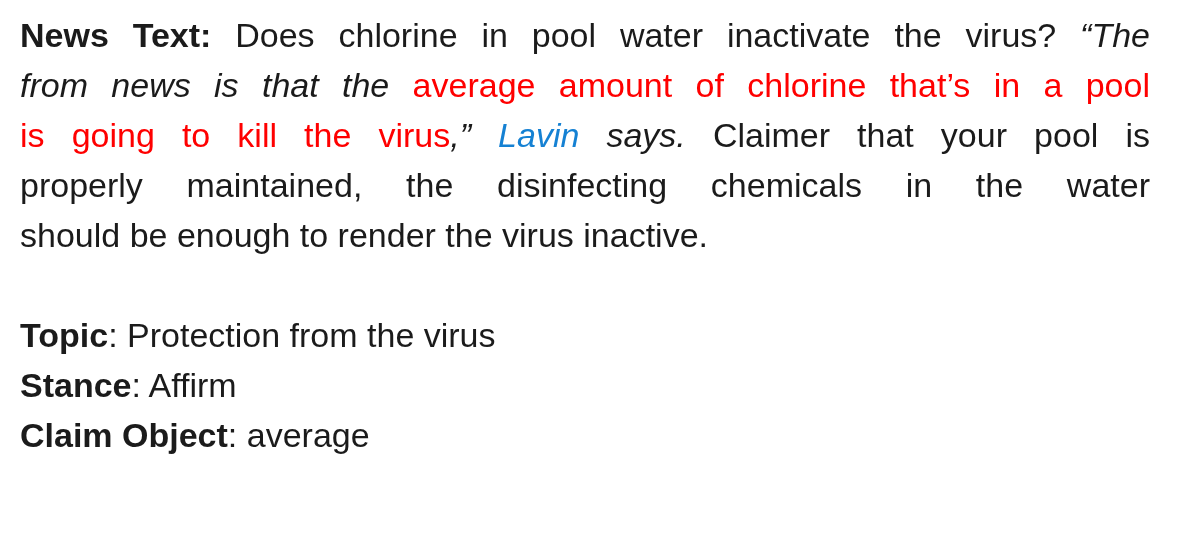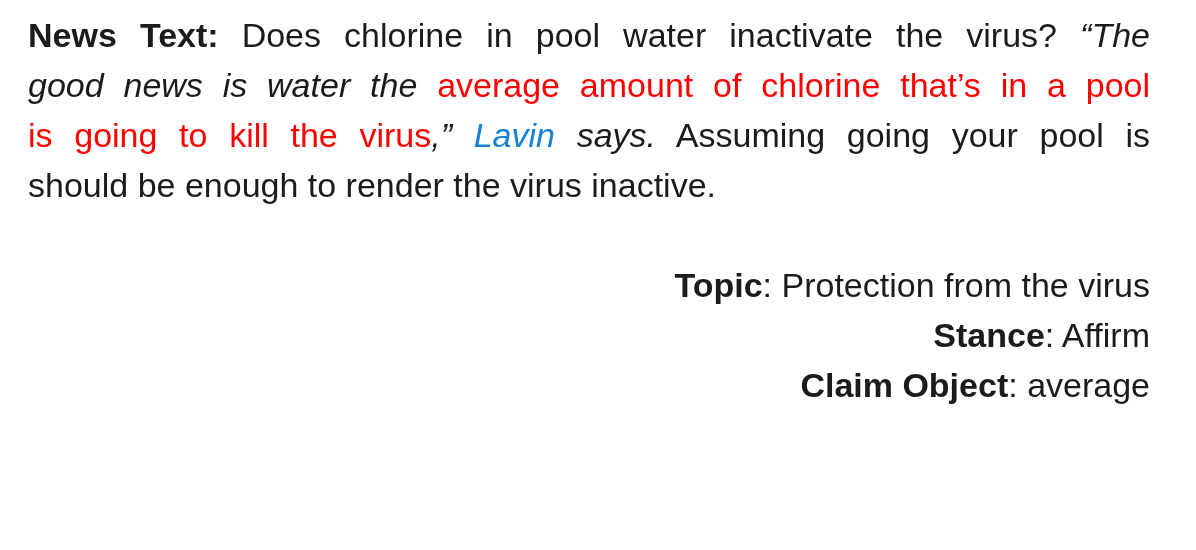--- a/index.html
+++ b/index.html
@@ -11,21 +11,21 @@
   * { margin: 0; padding: 0; box-sizing: border-box; }
   html, body {
     width: 1196px;
     height: 550px;
     background: var(--bg);
     font-family: "Liberation Sans", sans-serif;
     color: var(--text-color);
     overflow: hidden;
   }
   .doc {
-    padding: 10px 46px 0 28px;
+    padding: 10px 46px 0 20px;
     width: 1196px;
   }
   .para-line {
     font-size: 34px;
     line-height: 50px;
     text-align: justify;
     text-align-last: justify;
     -moz-text-align-last: justify;
     white-space: normal;
   }
@@ -33,37 +33,38 @@
     text-align: right;
     text-align-last: left;
     -moz-text-align-last: left;
   }
   .fields-block {
     margin-top: 50px;
   }
   .field-line {
     font-size: 34px;
     line-height: 50px;
-    text-align: right;
+    text-align: left;
   }
   .seg-regular { font-style: normal; font-weight: normal; }
   .seg-bold { font-weight: bold; }
   .seg-italic { font-style: italic; }
   .seg-italic-red { color: var(--red); }
   .seg-italic-blue { font-style: italic; color: var(--blue); }
   .seg-blue { color: var(--blue); }
 </style>
 </head>
 <body>
 
 <main class="doc">
   <div id="news-paragraph">
       <div class="para-line"><span class="seg-bold">News Text:</span><span class="seg-regular"> Does chlorine in pool water inactivate the virus? </span><span class="seg-italic">“The</span></div>
-      <div class="para-line"><span class="seg-italic">good news is water the </span><span class="seg-italic-red">average amount of chlorine that’s in a pool</span></div>
-      <div class="para-line"><span class="seg-italic-red">is going to kill the virus</span><span class="seg-italic">,” </span><span class="seg-italic-blue">Lavin</span><span class="seg-italic"> says.</span><span class="seg-regular"> Assuming going your pool is</span></div>
+      <div class="para-line"><span class="seg-italic">from news is that the </span><span class="seg-italic-red">average amount of chlorine that’s in a pool</span></div>
+      <div class="para-line"><span class="seg-italic-red">is going to kill the virus</span><span class="seg-italic">,” </span><span class="seg-italic-blue">Lavin</span><span class="seg-italic"> says.</span><span class="seg-regular"> Claimer that your pool is</span></div>
+      <div class="para-line"><span class="seg-regular">properly maintained, the disinfecting chemicals in the water</span></div>
       <div class="para-line last-line"><span class="seg-regular">should be enough to render the virus inactive.</span></div>
     </div>
   <div class="fields-block" id="fields-block">
       <div class="field-line"><span class="seg-bold">Topic</span><span class="seg-regular">: </span><span class="seg-regular">Protection from the virus</span></div>
       <div class="field-line"><span class="seg-bold">Stance</span><span class="seg-regular">: </span><span class="seg-regular">Affirm</span></div>
       <div class="field-line"><span class="seg-bold">Claim Object</span><span class="seg-regular">: </span><span class="seg-regular">average</span></div>
     </div>
 </main>
 
 </body></html>

